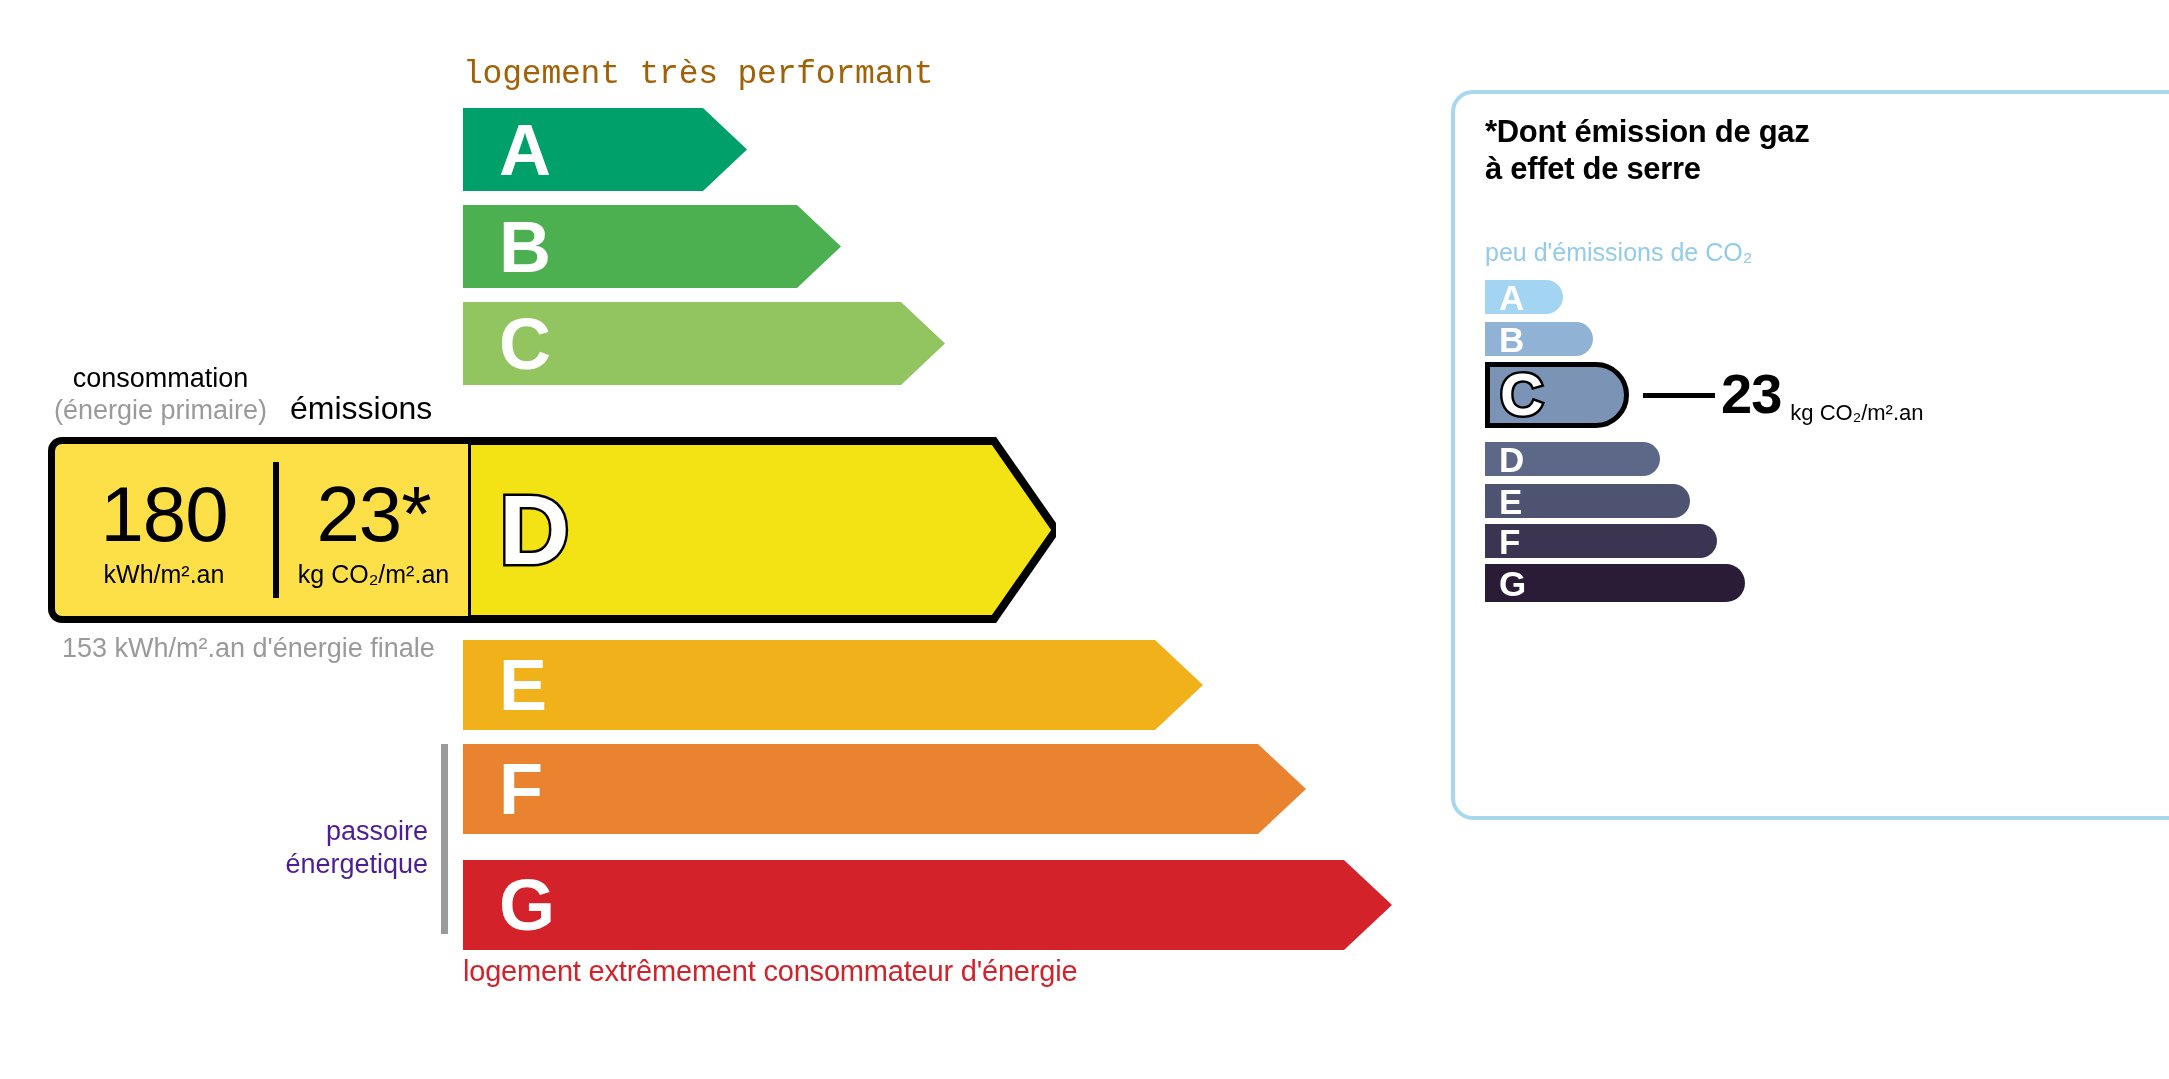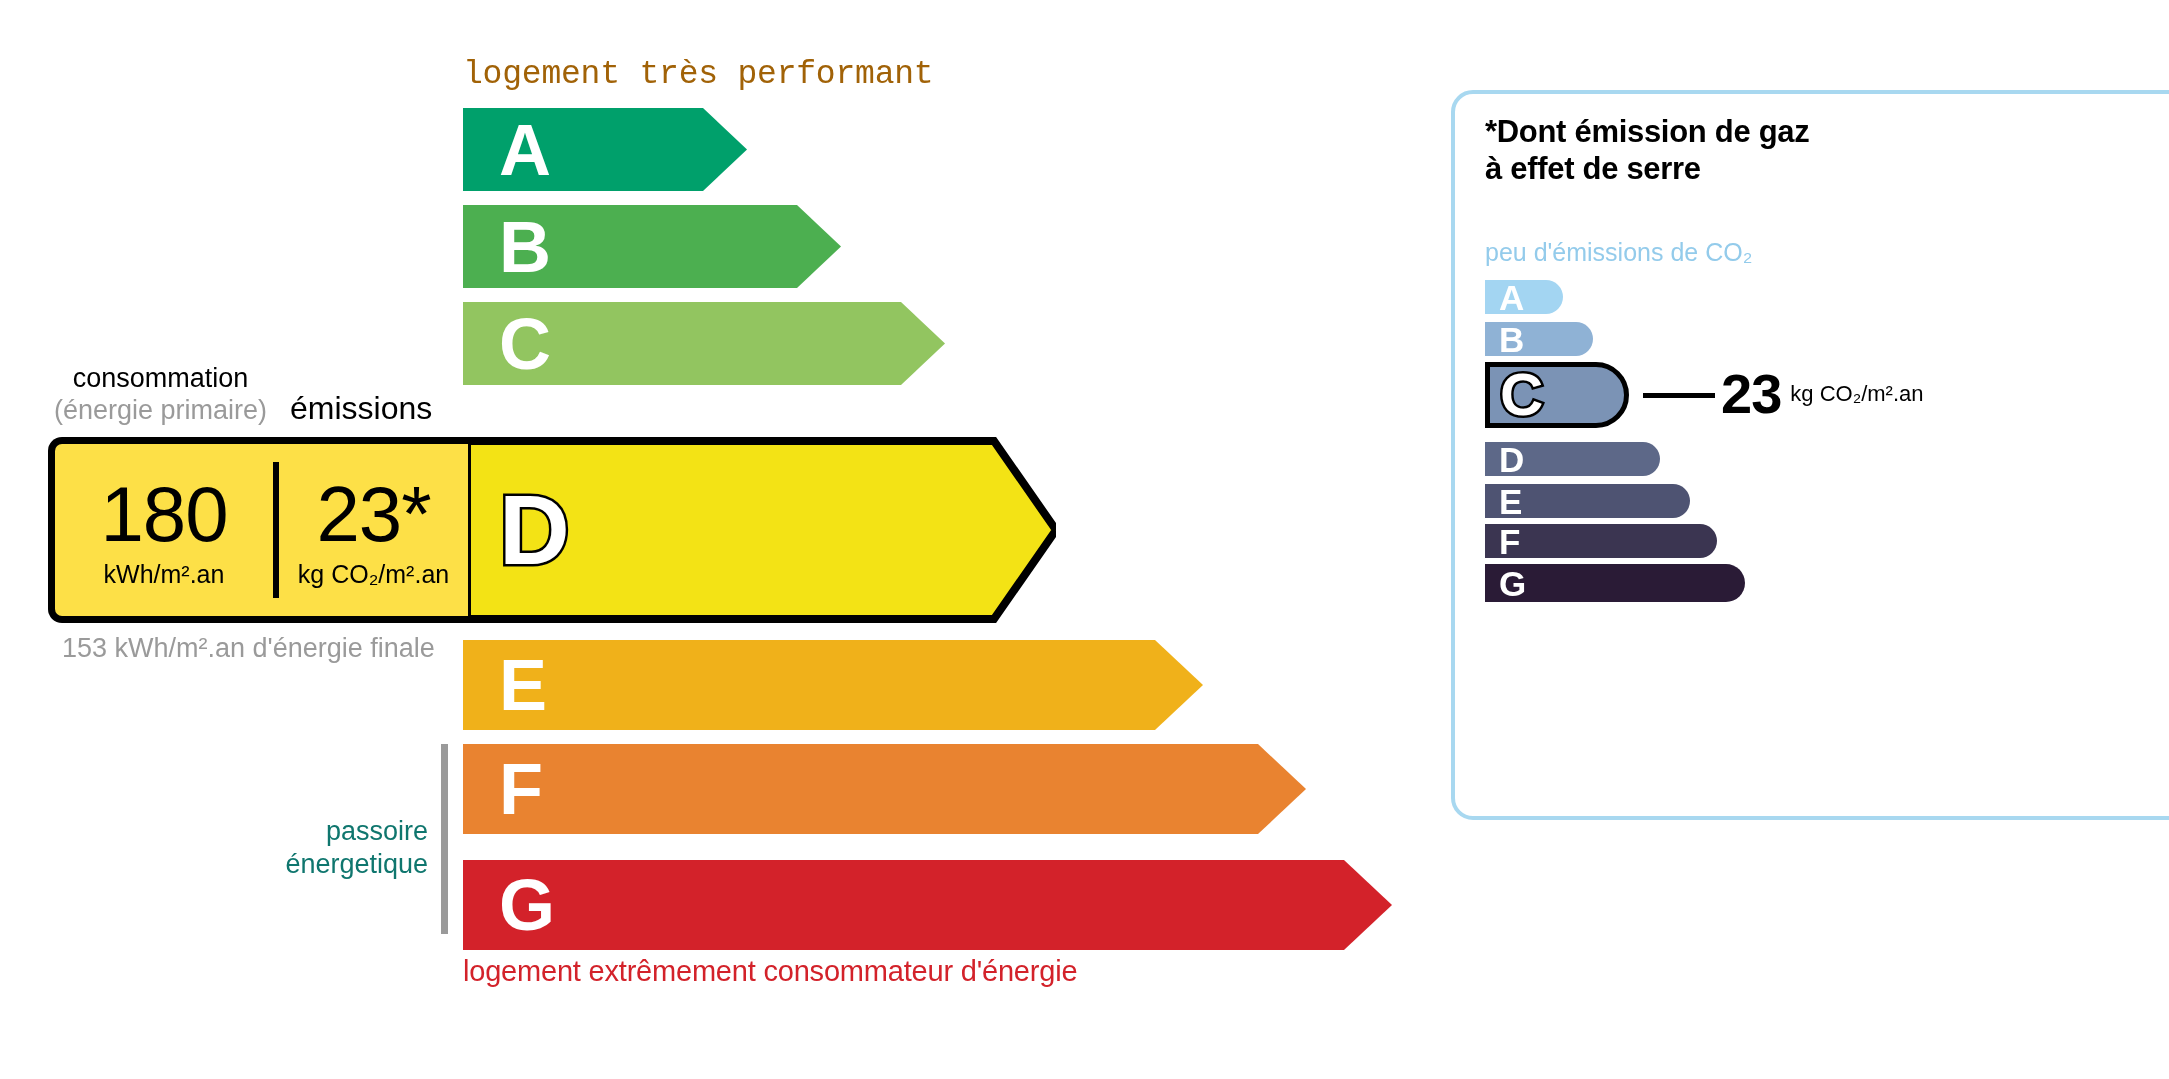--- a/index.html
+++ b/index.html
@@ -135,21 +135,21 @@
     left: 441px; top: 744px;
     width: 7px; height: 190px;
     background: #9a9a9a;
   }
   #passoire-label {
     position: absolute;
     left: 240px; top: 815px;
     width: 188px;
     text-align: right;
     font-size: 27px;
-    color: #0f766e;
+    color: #4c1d95;
     line-height: 1.22;
   }
 
   
   #co2-panel {
     position: absolute;
     left: 1451px; top: 90px;
     width: 776px; height: 730px;
     border: 4px solid #A8D8F0;
     border-radius: 22px;
@@ -213,21 +213,21 @@
     margin-left: 10px;
   }
   #co2-leader {
     position: absolute;
     height: 5px;
     background: #000000;
   }
   #co2-value {
     position: absolute;
     display: flex;
-    align-items: center;
+    align-items: flex-end;
     white-space: nowrap;
   }
   #co2-value .big { font-size: 56px; font-weight: bold; color: #000; letter-spacing: -1px; }
   #co2-value .small { font-size: 22px; color: #000; margin-left: 9px; }
 </style>
 </head>
 <body>
 
 <div id="root">
 

